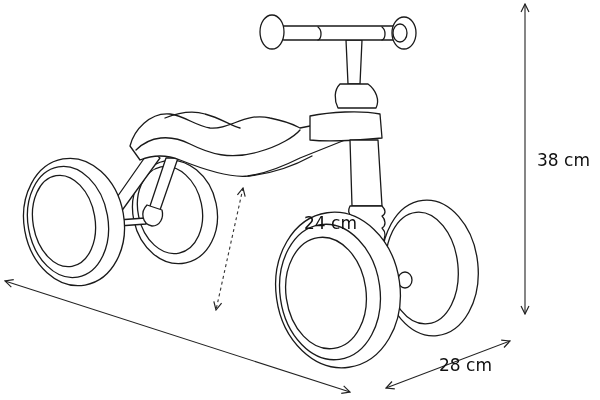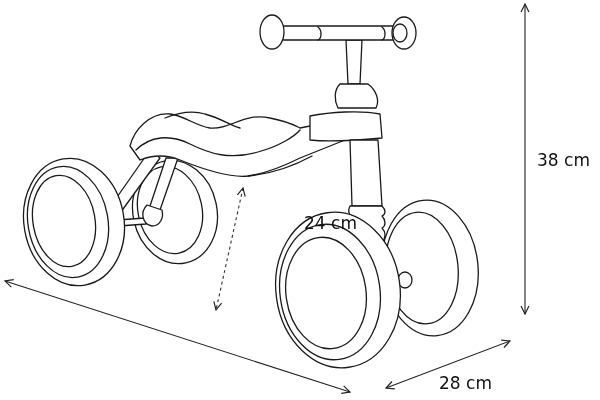--- a/index.html
+++ b/index.html
@@ -77,15 +77,15 @@
       <ellipse class="line" cx="326" cy="293" rx="40" ry="56" transform="rotate(-8 326 293)"></ellipse>
     </g>
 
     <line class="dim" x1="525" y1="4" x2="525" y2="314" marker-start="url(#arrowOpen)" marker-end="url(#arrowOpen)"></line>
     <line class="dim" x1="5" y1="281" x2="350" y2="392" marker-start="url(#arrowOpen)" marker-end="url(#arrowOpen)"></line>
     <line class="dim" x1="386" y1="388" x2="510" y2="341" marker-start="url(#arrowOpen)" marker-end="url(#arrowOpen)"></line>
     <line class="dash" x1="243" y1="188" x2="216" y2="310" marker-start="url(#arrowOpen)" marker-end="url(#arrowOpen)"></line>
   </svg>
 
   <span class="label" style="left:537px; top:150px;">38 cm</span>
-  <span class="label" style="left:439px; top:373px;">28 cm</span>
+  <span class="label" style="left:439px; top:355px;">28 cm</span>
   <span class="label" style="left:256px; top:213px;margin-left:48px;">24 cm</span>
 </div>
 
 </body></html>

